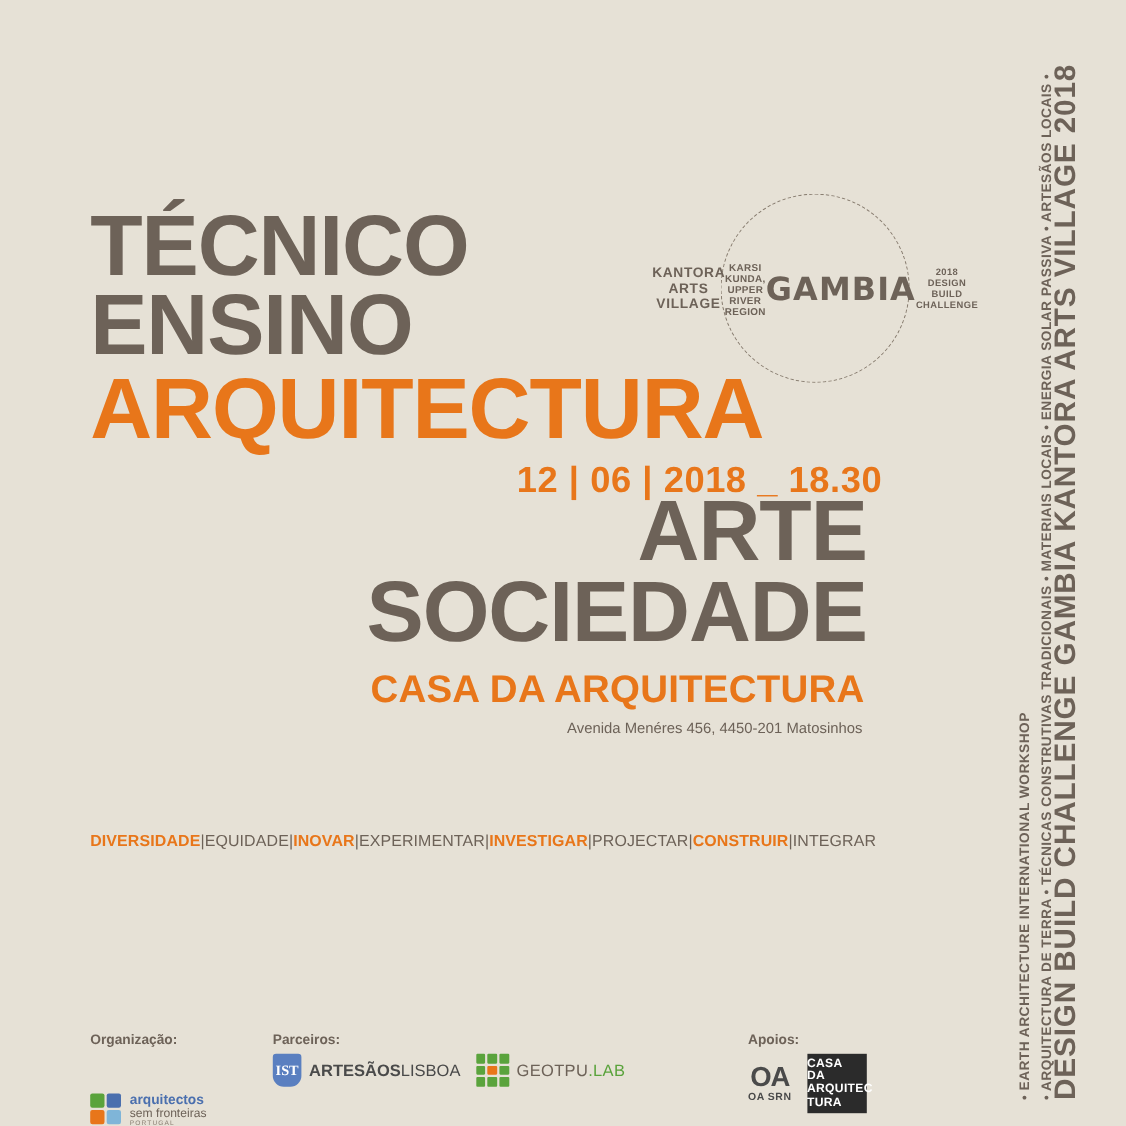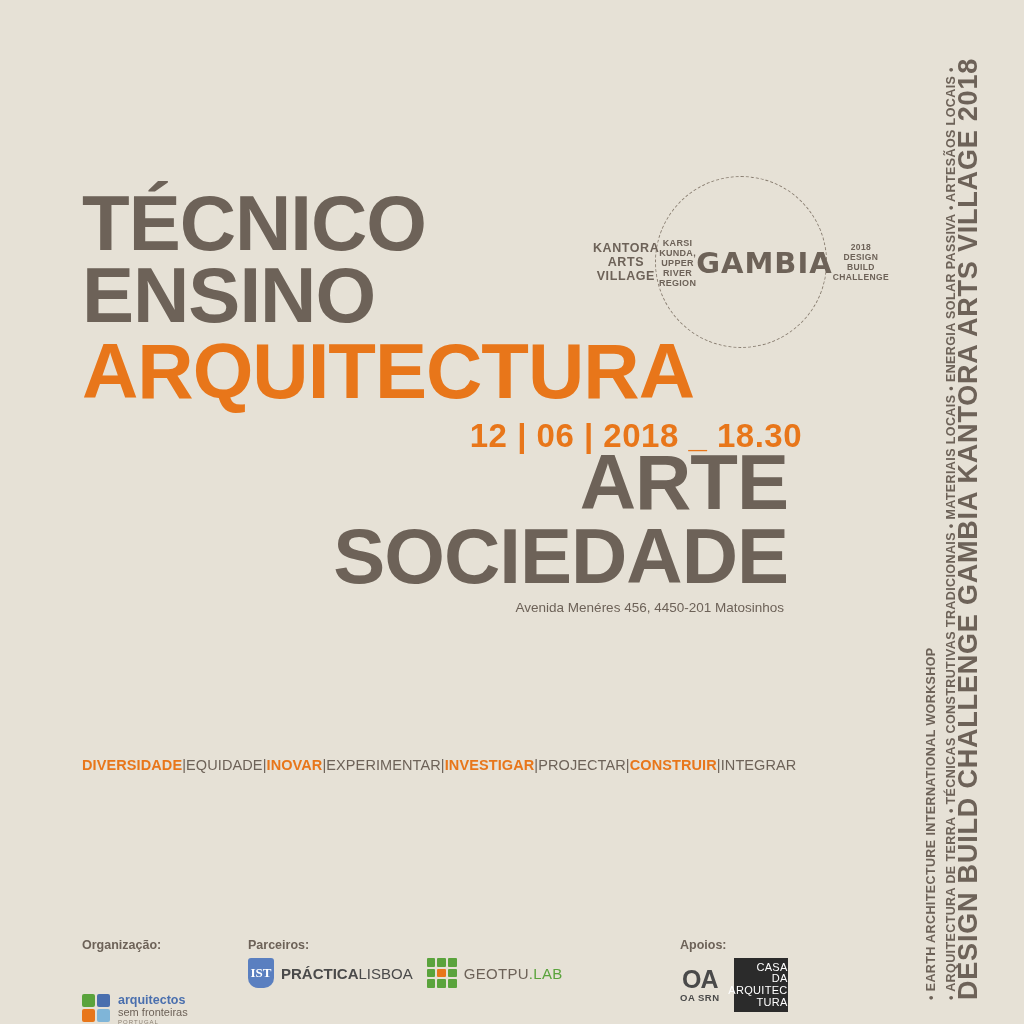--- a/index.html
+++ b/index.html
@@ -269,24 +269,24 @@
   .g-apo { left: 680px; top: 8px; }
   .oa-logo { text-align: center; color: #4a4a4a; }
   .oa-mark { font-size: 25px; font-weight: bold; line-height: 1; letter-spacing: -1px; }
   .oa-sub { font-size: 9.5px; font-weight: bold; letter-spacing: 0.5px; }
   .cda-logo {
     width: 54px; height: 54px;
     background: #2b2b2b;
     color: #fff;
     display: flex;
     flex-direction: column;
-    align-items: flex-end;
+    align-items: flex-start;
     justify-content: center;
     font-size: 11px;
-    font-weight: normal;
+    font-weight: bold;
     line-height: 1.05;
     letter-spacing: 0.3px;
   }
 </style>
 </head>
 <body>
 
 <div class="poster">
 
   <div class="right-strip">
@@ -302,20 +302,21 @@
     <div class="s4">2018 DESIGN BUILD CHALLENGE</div>
   </div>
 
   <div class="headline">
     <div class="h-line l1">TÉCNICO</div>
     <div class="h-line l2">ENSINO</div>
     <div class="h-line l3">ARQUITECTURA</div>
     <div class="dateline">12 | 06 | 2018 _ 18.30</div>
     <div class="h-line l4">ARTE</div>
     <div class="h-line l5">SOCIEDADE</div>
+    <div class="venue">CASA DA ARQUITECTURA</div>
     <div class="address">Avenida Menéres 456, 4450-201 Matosinhos</div>
   </div>
 
   <div class="keywords"><span class="kw-strong">DIVERSIDADE</span><span class="sep">|</span><span class="kw-plain">EQUIDADE</span><span class="sep">|</span><span class="kw-strong">INOVAR</span><span class="sep">|</span><span class="kw-plain">EXPERIMENTAR</span><span class="sep">|</span><span class="kw-strong">INVESTIGAR</span><span class="sep">|</span><span class="kw-plain">PROJECTAR</span><span class="sep">|</span><span class="kw-strong">CONSTRUIR</span><span class="sep">|</span><span class="kw-plain">INTEGRAR</span></div>
 
 
   <div class="footer">
 
     <div class="fgroup g-org">
       <div class="flabel">Organização:</div>
@@ -335,21 +336,21 @@
         </div>
       </div>
     </div>
 
     <div class="fgroup g-par">
       <div class="flabel">Parceiros:</div>
       <div class="frow">
         <div class="tec-logo">
           <div class="tec-shield">IST</div>
           <div class="tec-name">
-            <b>PRÁCTICA</b><span>LISBOA</span>
+            <b>ARTESÃOS</b><span>LISBOA</span>
           </div>
         </div>
         <div class="geo-logo">
           <div class="geo-grid">
             <div></div>
               <div></div>
               <div></div>
             <div></div>
               <div class="orange"></div>
               <div></div>

